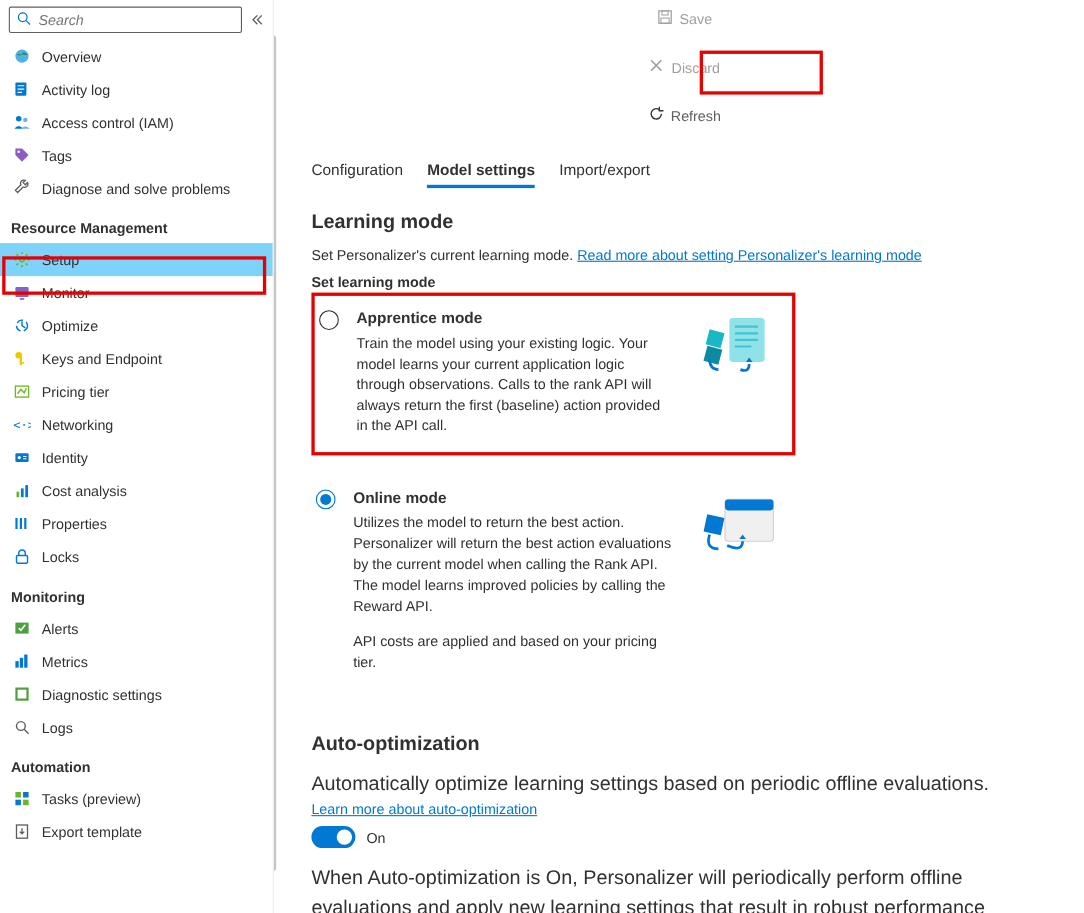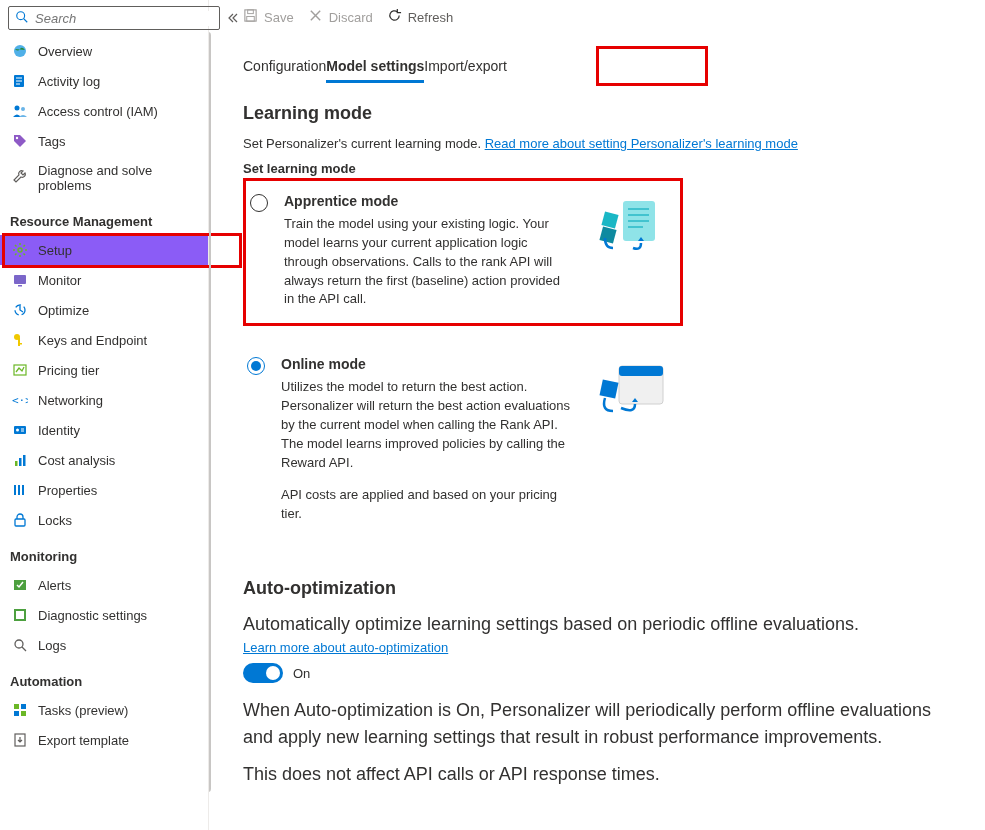--- a/index.html
+++ b/index.html
@@ -7,21 +7,21 @@
       font-family: 'Segoe UI', Arial, sans-serif;
       font-size: 13px;
       color: #323130;
       background: #fff;
       width: 985px;
       height: 830px;
       overflow: hidden;
       display: flex;
     }
     .sidebar {
-      width: 209px;
+      width: 249px;
       border-right: 1px solid #edebe9;
       display: flex;
       flex-direction: column;
       position: relative;
     }
     .search-row {
       padding: 6px 8px;
       display: flex;
       align-items: center;
       gap: 6px;
@@ -57,21 +57,21 @@
     }
     .nav-item {
       display: flex;
       align-items: center;
       padding: 7px 10px 7px 12px;
       gap: 10px;
       cursor: pointer;
       font-size: 13px;
     }
     .nav-item.selected {
-      background: #8b5cf6;
+      background: #7dd3fc;
     }
     .nav-item .icon {
       width: 16px;
       height: 16px;
       display: flex;
       align-items: center;
       justify-content: center;
       flex-shrink: 0;
     }
     .section-header {
@@ -99,34 +99,36 @@
       left: -4px;
       top: 32px;
       width: 6px;
       height: 760px;
       background: #c8c6c4;
       border-radius: 3px;
     }
     .toolbar {
       display: flex;
       align-items: center;
-      gap: 14px;
+      gap: 26px;
       padding: 8px 24px 8px 34px;
       color: #605e5c;
+      flex-direction: column;
     }
     .toolbar .btn {
       display: flex;
       align-items: center;
       gap: 6px;
       cursor: pointer;
       font-size: 13px;
     }
     .toolbar .btn.disabled { color: #a19f9d; }
     .tabs {
       display: flex;
+      gap: 22px;
       padding: 18px 24px 0 34px;
       border-bottom: none;
     }
     .tab {
       padding: 6px 0;
       cursor: pointer;
       font-size: 14px;
       color: #323130;
     }
     .tab.active {
@@ -395,20 +397,30 @@
     <li class="section-header">Monitoring</li>
 
     <li class="nav-item">
       <span class="icon">
           <svg width="16" height="16" viewBox="0 0 16 16">
             <rect x="2" y="3" width="12" height="10" fill="#4da03f"></rect>
             <path d="M5 8 L7 10 L11 5" fill="none" stroke="#fff" stroke-width="1.5"></path>
           </svg>
         </span>
       <span>Alerts</span>
+    </li>
+    <li class="nav-item">
+      <span class="icon">
+          <svg width="16" height="16" viewBox="0 0 16 16">
+            <rect x="2" y="8" width="3" height="6" fill="#0078d4"></rect>
+            <rect x="6" y="5" width="3" height="9" fill="#0078d4"></rect>
+            <rect x="10" y="2" width="3" height="12" fill="#0078d4"></rect>
+          </svg>
+        </span>
+      <span>Metrics</span>
     </li>
     <li class="nav-item">
       <span class="icon">
           <svg width="16" height="16" viewBox="0 0 16 16">
             <rect x="2" y="2" width="12" height="12" fill="#4da03f"></rect>
             <rect x="4" y="4" width="8" height="8" fill="#fff"></rect>
           </svg>
         </span>
       <span>Diagnostic settings</span>
     </li>

